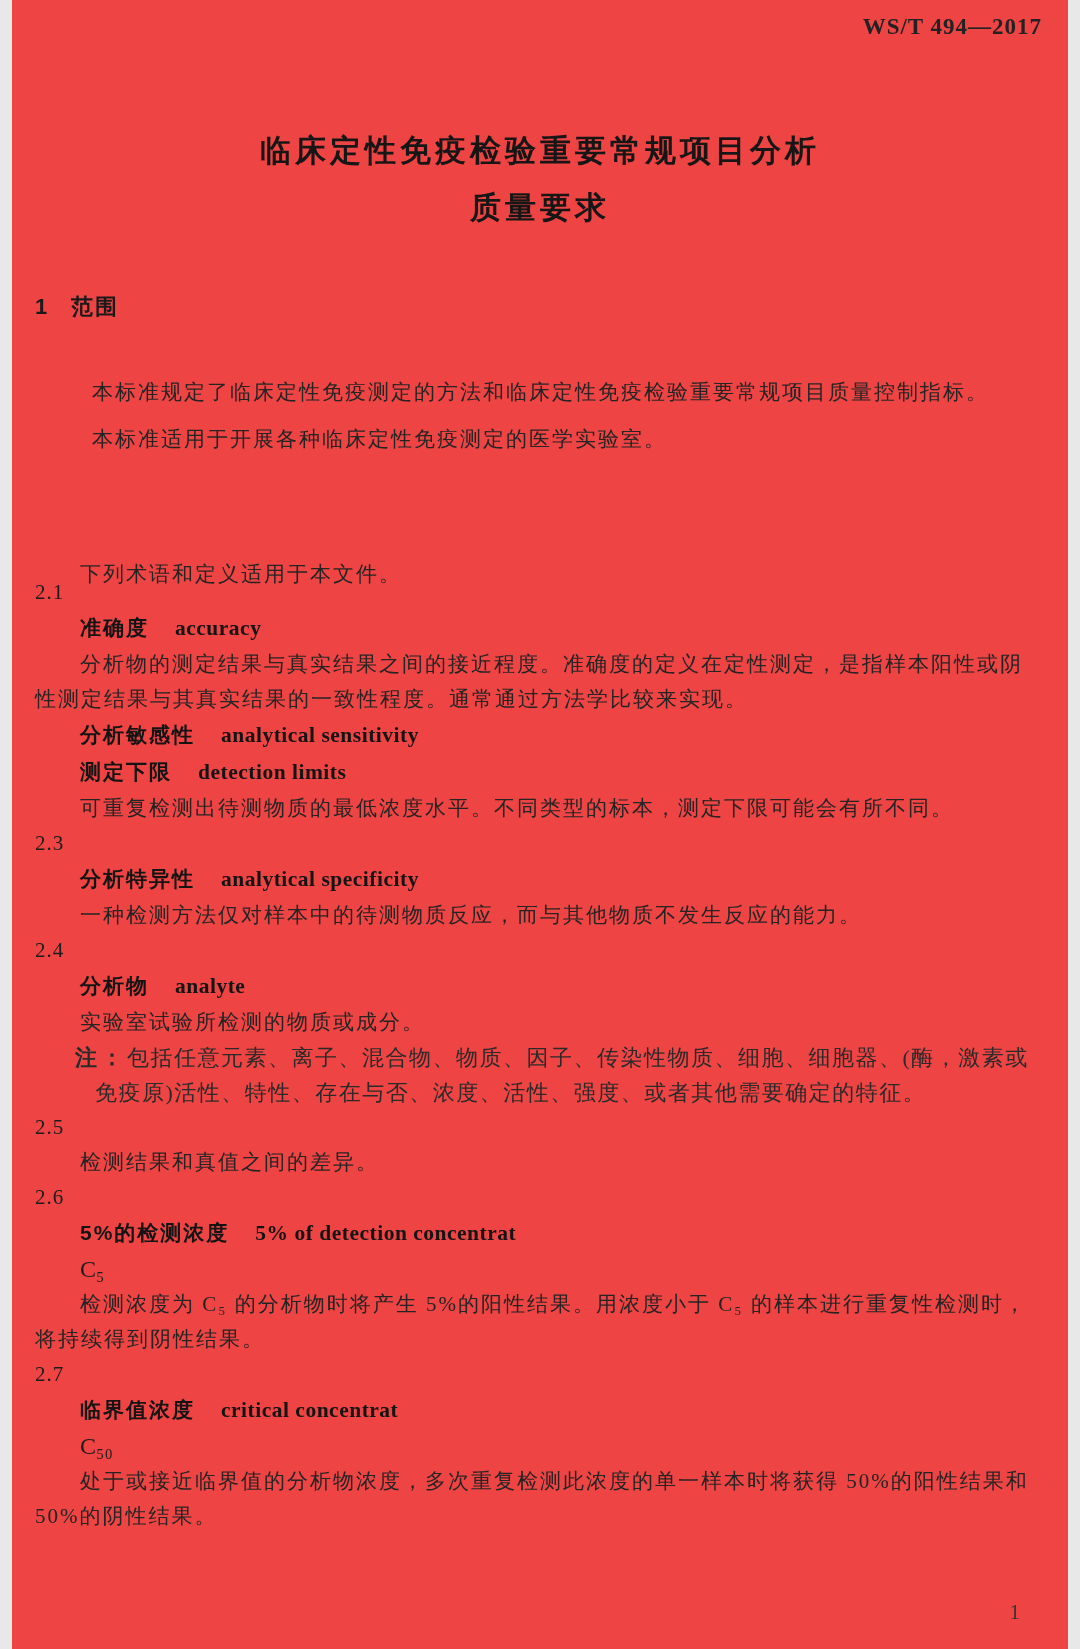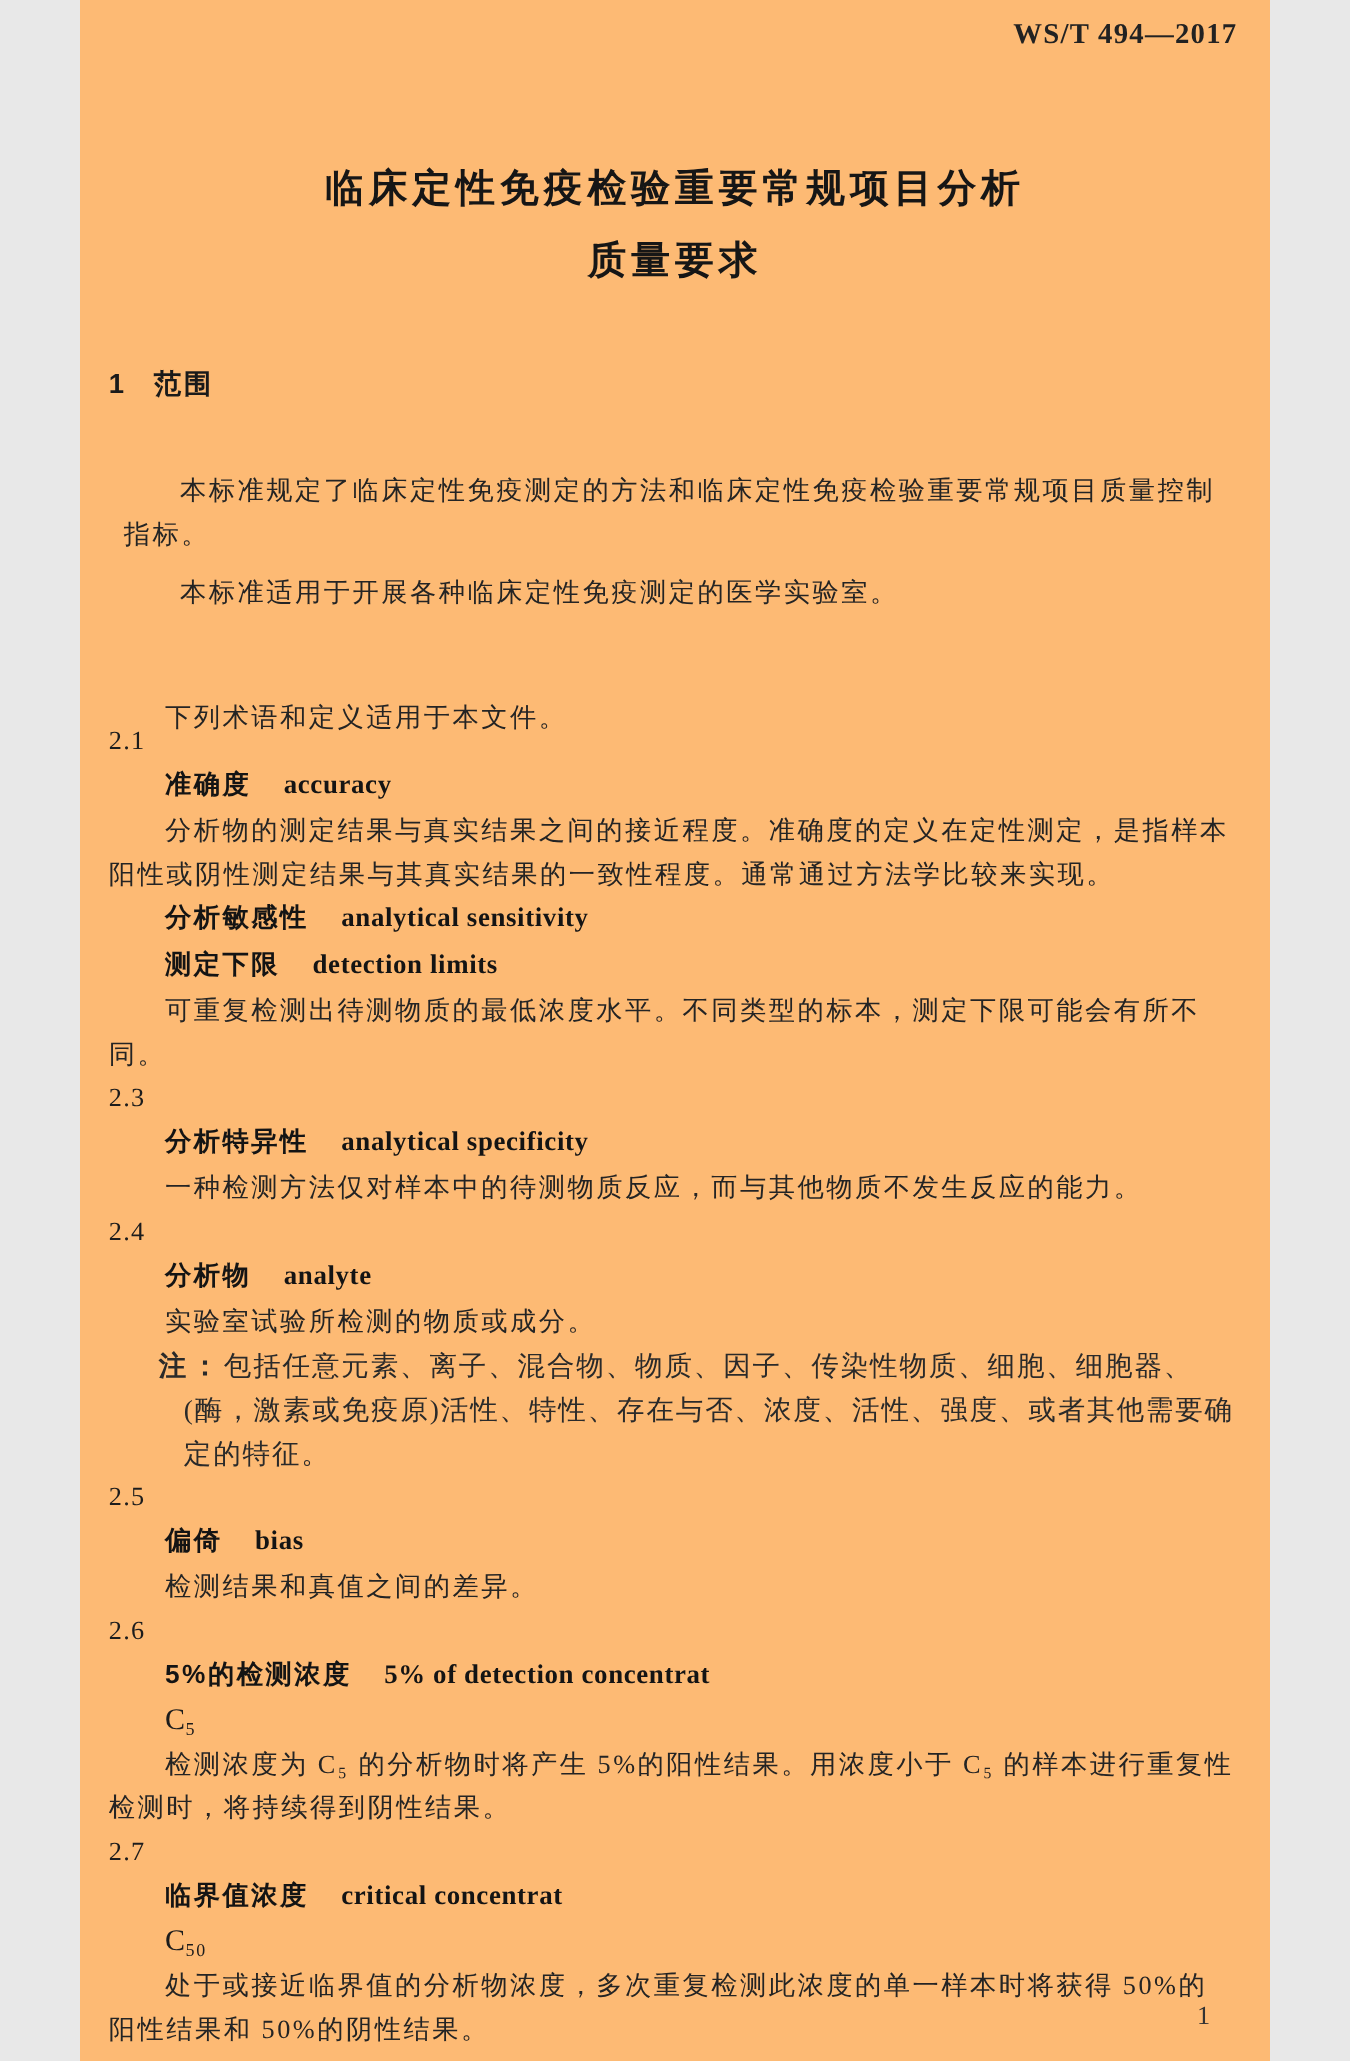--- a/index.html
+++ b/index.html
@@ -1,22 +1,22 @@
 <!DOCTYPE html>
 <html><head>
 <meta charset="utf-8">
 <style>
   html, body { margin: 0; padding: 0; }
   body { background: #e8e8e8; }
   .page {
     position: relative;
-    width: 952px;
+    width: 1056px;
     height: 1649px;
     margin: 0 auto;
-    background: #fdba74;
+    background: #ef4444;
     color: #1f1f1f;
     overflow: hidden;
     font-family: "Liberation Serif", "DejaVu Serif", serif;
   }
   
   .std-code {
     position: absolute;
     top: 14px;
     right: 26px;
     font-family: "Liberation Serif", serif;
@@ -188,23 +188,20 @@
     <div class="term-num">2.4</div>
     <div class="term-line">
       <span class="term-zh">分析物</span><span class="term-en">analyte</span>
     </div>
     <p class="term-body body-text">实验室试验所检测的物质或成分。</p>
     <div class="term-note">
       <span class="note-label">注：</span><span>包括任意元素、离子、混合物、物质、因子、传染性物质、细胞、细胞器、(酶，激素或免疫原)活性、特性、存在与否、浓度、活性、强度、或者其他需要确定的特征。</span>
     </div>
 
     <div class="term-num">2.5</div>
-    <div class="term-line">
-      <span class="term-zh">偏倚</span><span class="term-en">bias</span>
-    </div>
     <p class="term-body body-text">检测结果和真值之间的差异。</p>
 
     <div class="term-num">2.6</div>
     <div class="term-line">
       <span class="term-zh">5%的检测浓度</span><span class="term-en">5% of detection concentrat</span>
     </div>
     <div class="term-symbol">C₅</div>
     <p class="term-body body-text">检测浓度为 C₅ 的分析物时将产生 5%的阳性结果。用浓度小于 C₅ 的样本进行重复性检测时，将持续得到阴性结果。</p>
 
     <div class="term-num">2.7</div>

